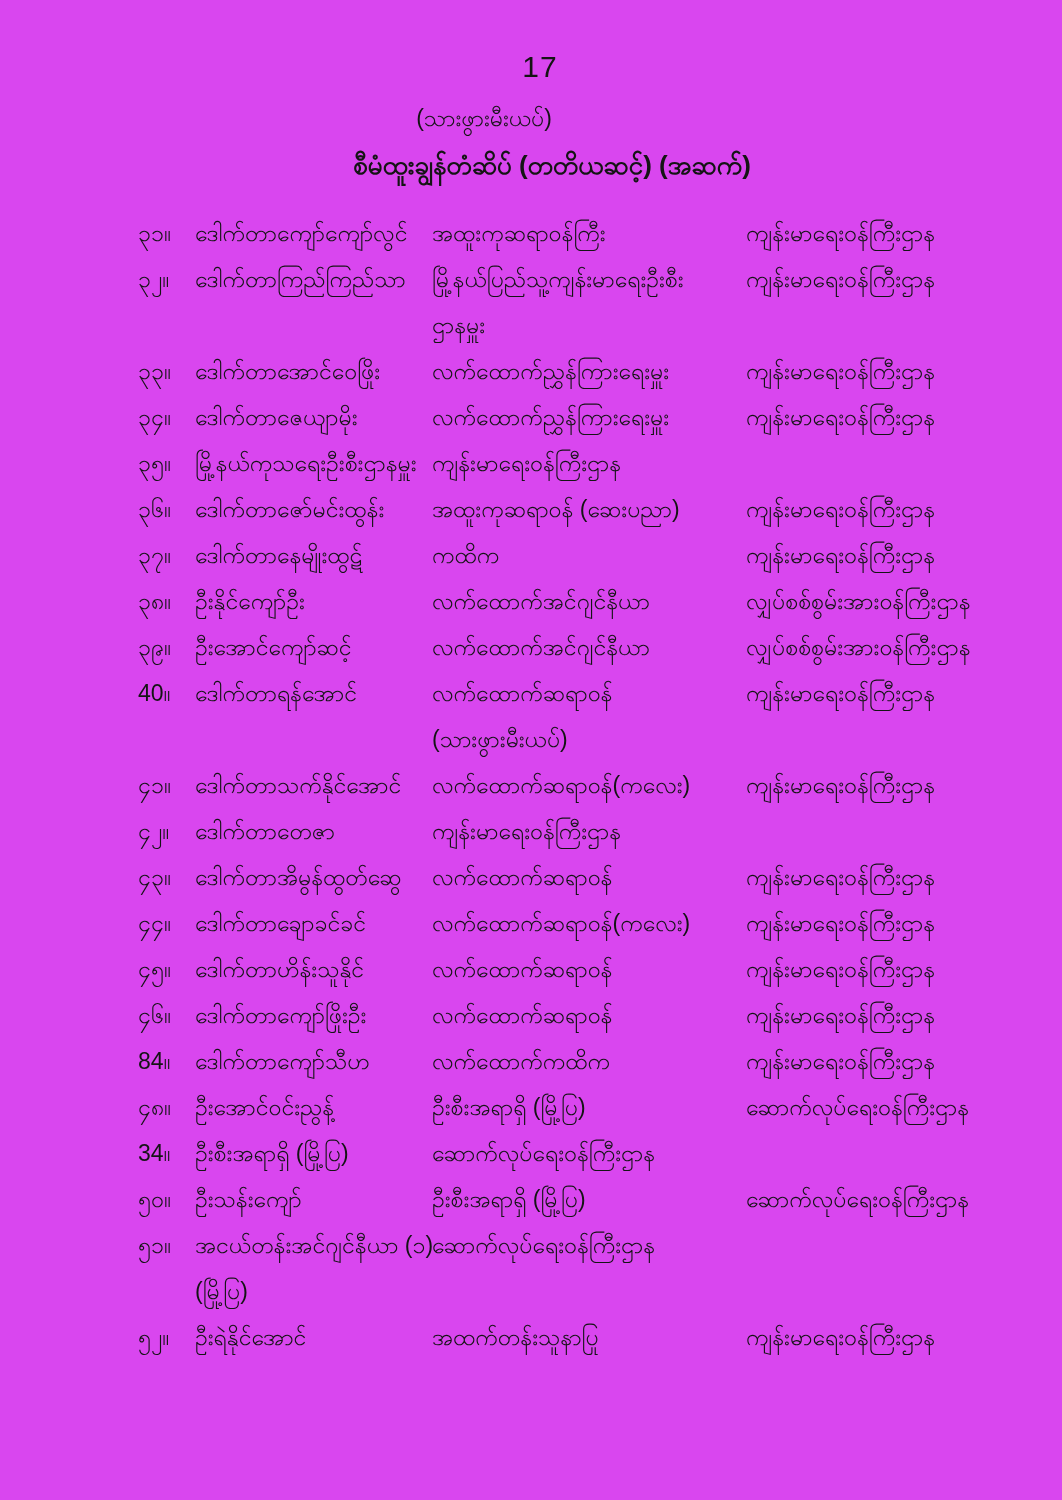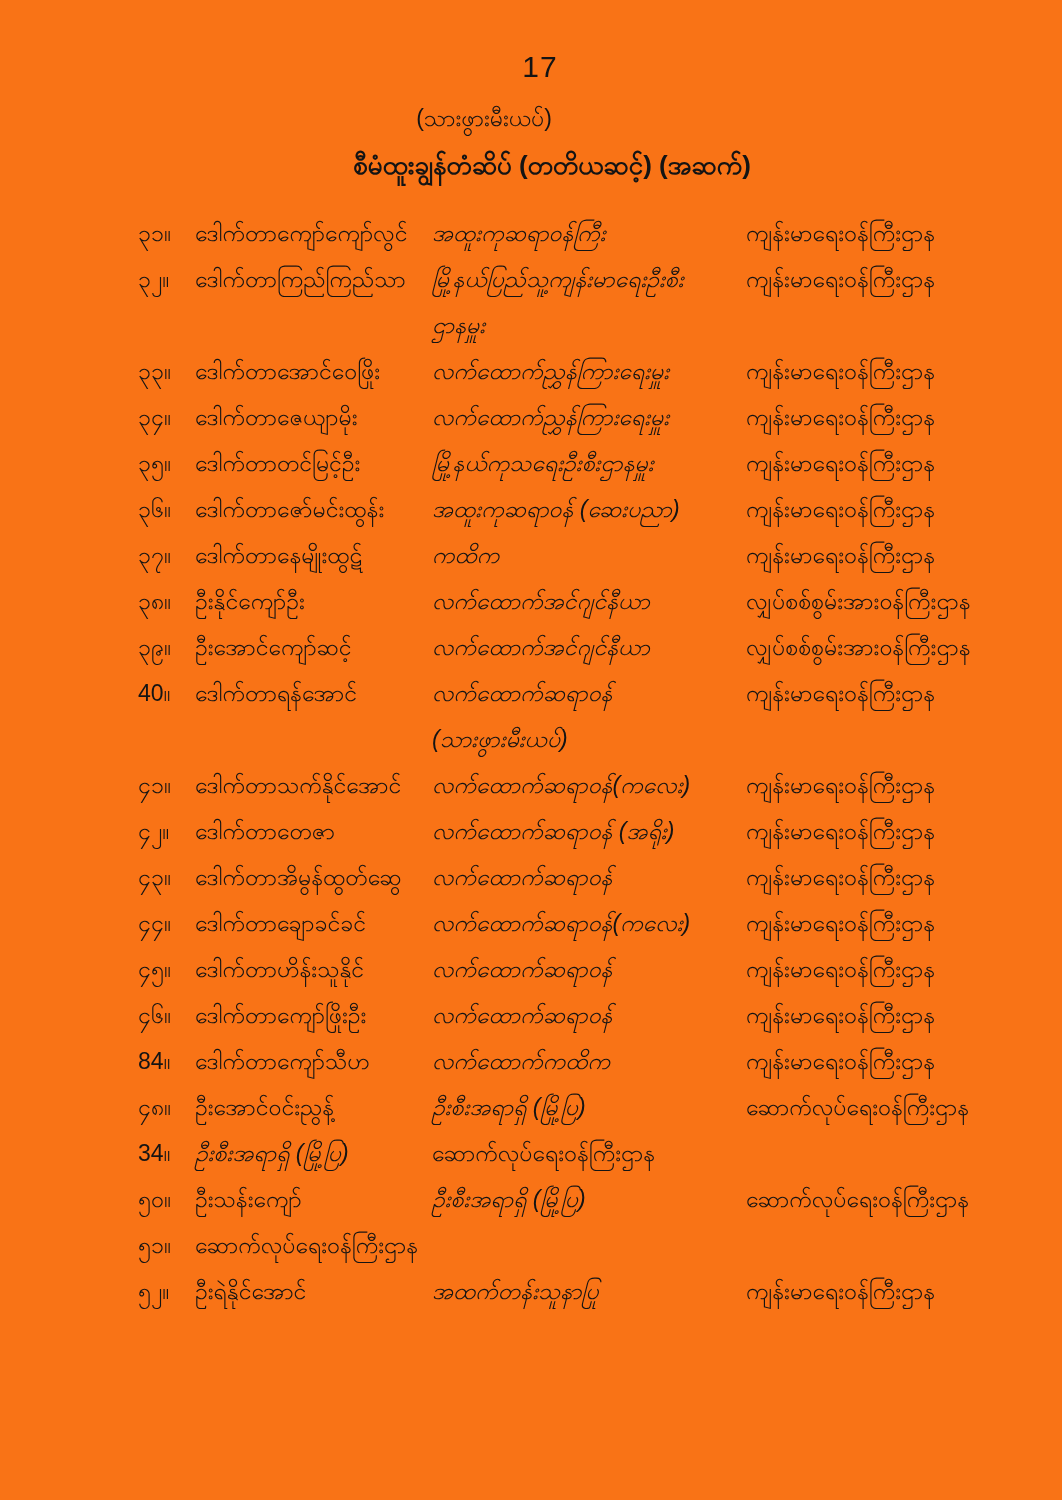--- a/index.html
+++ b/index.html
@@ -5,21 +5,21 @@
   html, body {
     margin: 0;
     padding: 0;
     background: #e8e8e8;
   }
   .page {
     position: relative;
     width: 1062px;
     height: 1500px;
     margin: 0 auto;
-    background: #f97316;
+    background: #d946ef;
     color: #141414;
     font-family: "Liberation Sans", "DejaVu Sans", sans-serif;
     overflow: hidden;
   }
   .page-number {
     position: absolute;
     top: 50px;
     left: 0;
     width: 1080px;
     text-align: center;
@@ -56,21 +56,20 @@
     align-items: start;
     margin-left: 20px;
   }
   .cell {
     font-size: 23px;
     line-height: 46px;
     white-space: nowrap;
   }
   .cell .line {
     line-height: 46px;
-    font-style: italic;
   }
 </style>
 </head>
 <body>
 
 <div class="page">
   <div class="page-number">17</div>
   <div class="subheader">(သားဖွားမီးယပ်)</div>
   <h1 class="doc-title">စီမံထူးချွန်တံဆိပ် (တတိယဆင့်) (အဆက်)</h1>
   <div class="rows" id="rows">
@@ -106,21 +105,20 @@
     <div class="cell no">၃၄။</div>
     <div class="cell name">ဒေါက်တာဇေယျာမိုး</div>
     <div class="cell position">
           <div class="line">လက်ထောက်ညွှန်ကြားရေးမှူး</div>
         </div>
     <div class="cell ministry">ကျန်းမာရေးဝန်ကြီးဌာန</div>
   </div>
 
   <div class="row">
     <div class="cell no">၃၅။</div>
-    <div class="cell name">ဒေါက်တာတင်မြင့်ဦး</div>
     <div class="cell position">
           <div class="line">မြို့နယ်ကုသရေးဦးစီးဌာနမှူး</div>
         </div>
     <div class="cell ministry">ကျန်းမာရေးဝန်ကြီးဌာန</div>
   </div>
 
   <div class="row">
     <div class="cell no">၃၆။</div>
     <div class="cell name">ဒေါက်တာဇော်မင်းထွန်း</div>
     <div class="cell position">
@@ -171,23 +169,20 @@
     <div class="cell name">ဒေါက်တာသက်နိုင်အောင်</div>
     <div class="cell position">
           <div class="line">လက်ထောက်ဆရာဝန်(ကလေး)</div>
         </div>
     <div class="cell ministry">ကျန်းမာရေးဝန်ကြီးဌာန</div>
   </div>
 
   <div class="row">
     <div class="cell no">၄၂။</div>
     <div class="cell name">ဒေါက်တာတေဇာ</div>
-    <div class="cell position">
-          <div class="line">လက်ထောက်ဆရာဝန် (အရိုး)</div>
-        </div>
     <div class="cell ministry">ကျန်းမာရေးဝန်ကြီးဌာန</div>
   </div>
 
   <div class="row">
     <div class="cell no">၄၃။</div>
     <div class="cell name">ဒေါက်တာအိမွန်ထွတ်ဆွေ</div>
     <div class="cell position">
           <div class="line">လက်ထောက်ဆရာဝန်</div>
         </div>
     <div class="cell ministry">ကျန်းမာရေးဝန်ကြီးဌာန</div>
@@ -250,20 +245,24 @@
     <div class="cell no">၅၀။</div>
     <div class="cell name">ဦးသန်းကျော်</div>
     <div class="cell position">
           <div class="line">ဦးစီးအရာရှိ (မြို့ပြ)</div>
         </div>
     <div class="cell ministry">ဆောက်လုပ်ရေးဝန်ကြီးဌာန</div>
   </div>
 
   <div class="row">
     <div class="cell no">၅၁။</div>
+    <div class="cell position">
+          <div class="line">အငယ်တန်းအင်ဂျင်နီယာ (၁)</div>
+          <div class="line">(မြို့ပြ)</div>
+        </div>
     <div class="cell ministry">ဆောက်လုပ်ရေးဝန်ကြီးဌာန</div>
   </div>
 
   <div class="row">
     <div class="cell no">၅၂။</div>
     <div class="cell name">ဦးရဲနိုင်အောင်</div>
     <div class="cell position">
           <div class="line">အထက်တန်းသူနာပြု</div>
         </div>
     <div class="cell ministry">ကျန်းမာရေးဝန်ကြီးဌာန</div>

